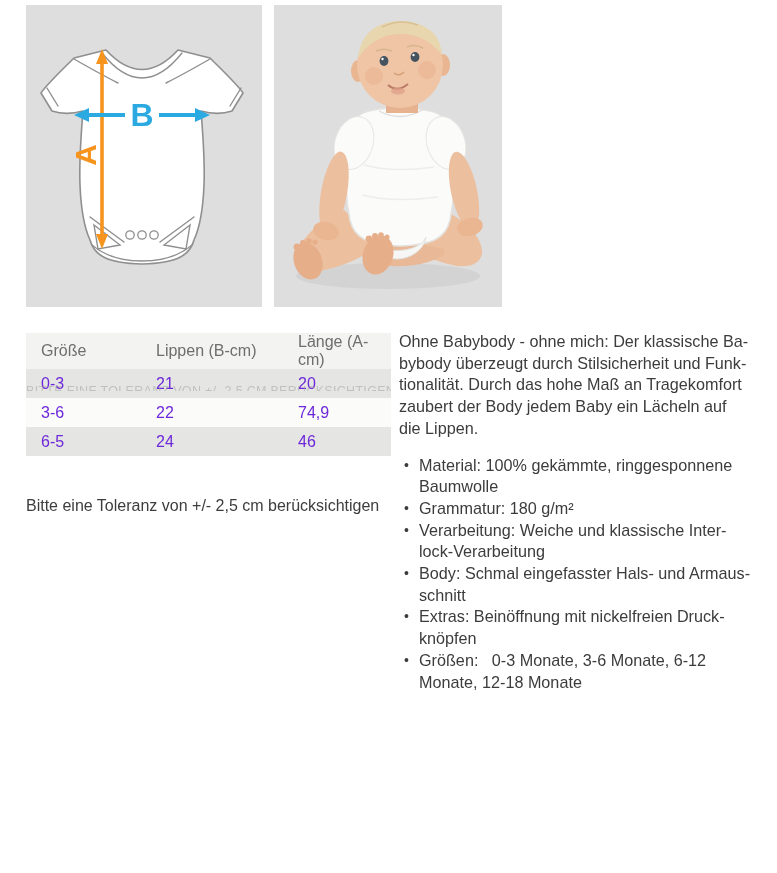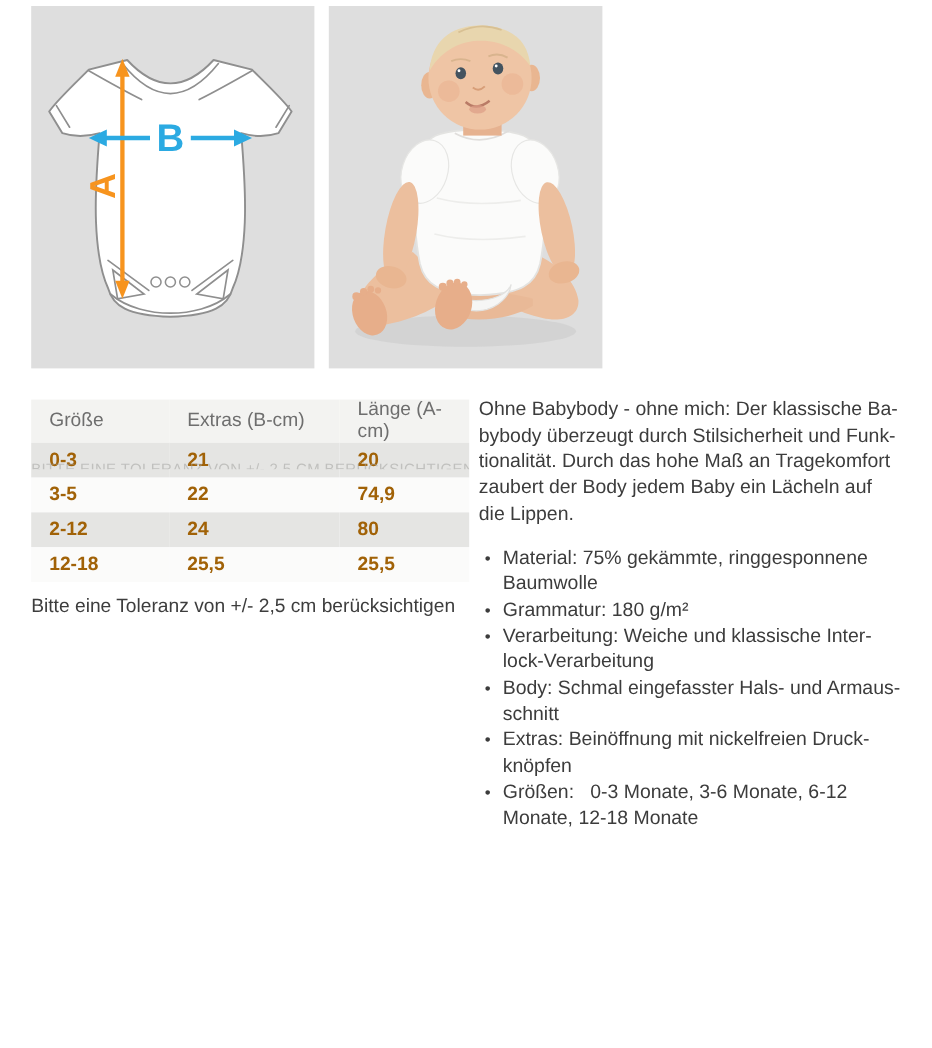--- a/index.html
+++ b/index.html
@@ -20,21 +20,21 @@
 
   
   .size-table-wrap{position:absolute;left:26px;top:333px;width:365px;}
   table.size-table{border-collapse:collapse;width:365px;table-layout:fixed;}
   .size-table th,.size-table td{
     font-weight:400;text-align:left;padding:0 0 0 15px;height:29px;
     vertical-align:middle;font-size:16px;
   }
   .size-table thead tr{background:#f3f3f1;height:30px;}
   .size-table thead th{color:#6e6e6e;}
-  .size-table tbody td{color:#a16207;font-weight:bold;}
+  .size-table tbody td{color:#6d28d9;}
   .size-table tbody tr.row-gray{background:#e5e5e3;}
   .size-table tbody tr.row-light{background:#fbfbfa;}
 
   .ghost{
     position:absolute;left:0;top:52px;width:365px;height:6px;overflow:hidden;
     font-size:12.5px;line-height:12px;letter-spacing:.3px;white-space:nowrap;
     text-transform:uppercase;color:#a3a3a0;opacity:.55;pointer-events:none;
   }
   .tolerance{
     position:absolute;left:0;top:164px;margin:0;white-space:nowrap;
@@ -169,61 +169,56 @@
   <section class="size-table-wrap">
     <table class="size-table">
       <colgroup>
           <col style="width:115px">
           <col style="width:142px">
           <col style="width:108px">
         </colgroup>
       <thead>
         <tr>
           <th>Größe</th>
-          <th>Extras (B-cm)</th>
+          <th>Lippen (B-cm)</th>
           <th>Länge (A-cm)</th>
         </tr>
       </thead>
       <tbody>
         <tr class="row-gray">
           <td>0-3</td>
           <td>21</td>
           <td>20</td>
         </tr>
         <tr class="row-light">
-          <td>3-5</td>
+          <td>3-6</td>
           <td>22</td>
           <td>74,9</td>
         </tr>
         <tr class="row-gray">
-          <td>2-12</td>
+          <td>6-5</td>
           <td>24</td>
-          <td>80</td>
-        </tr>
-        <tr class="row-light">
-          <td>12-18</td>
-          <td>25,5</td>
-          <td>25,5</td>
+          <td>46</td>
         </tr>
       </tbody>
     </table>
     <div class="ghost">Bitte eine Toleranz von +/- 2,5 cm berücksichtigen</div>
     <p class="tolerance">Bitte eine Toleranz von +/- 2,5 cm berücksichtigen</p>
   </section>
 
   <section class="description">
     <p class="intro">Ohne Babybody - ohne mich: Der klassische Ba-
 bybody überzeugt durch Stilsicherheit und Funk-
 tionalität. Durch das hohe Maß an Tragekomfort
 zaubert der Body jedem Baby ein Lächeln auf
 die Lippen.</p>
     <ul class="bullets">
       <li>
         <span class="marker">•</span>
-        <span class="btext">Material: 75% gekämmte, ringgesponnene
+        <span class="btext">Material: 100% gekämmte, ringgesponnene
 Baumwolle</span>
       </li>
       <li>
         <span class="marker">•</span>
         <span class="btext">Grammatur: 180 g/m²</span>
       </li>
       <li>
         <span class="marker">•</span>
         <span class="btext">Verarbeitung: Weiche und klassische Inter-
 lock-Verarbeitung</span>

